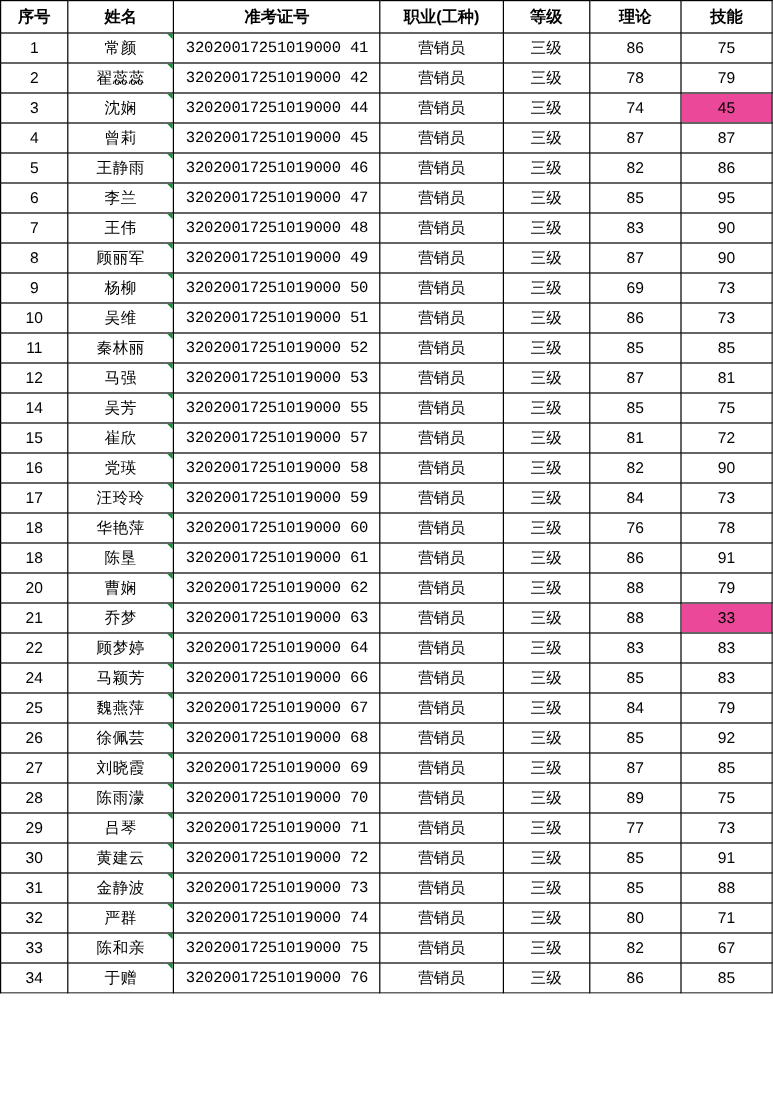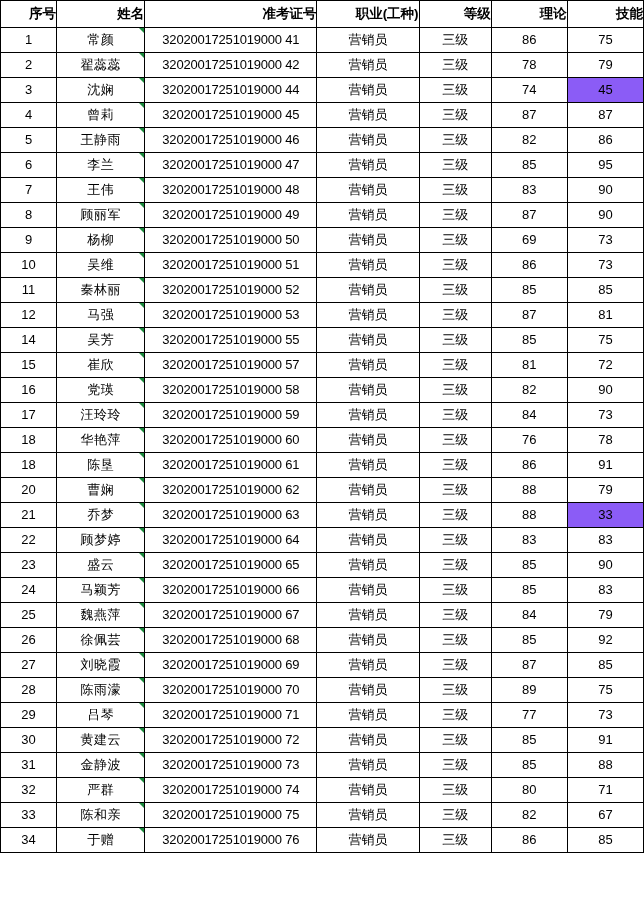--- a/index.html
+++ b/index.html
@@ -27,42 +27,42 @@
     line-height: 24px;
     padding: 0;
     overflow: hidden;
     white-space: nowrap;
   }
   #score-table thead th {
     font-weight: bold;
     font-size: 13.5px;
     height: 26px;
     line-height: 26px;
-    text-align: right;
   }
   
   col.c-seq    { width: 56px; }
   col.c-name   { width: 88px; }
   col.c-ticket { width: 172px; }
   col.c-job    { width: 102px; }
   col.c-level  { width: 72px; }
   col.c-theory { width: 76px; }
   col.c-skill  { width: 76px; }
 
   td.ticket {
     font-size: 12.5px;
     letter-spacing: -0.2px;
+    font-family: Liberation Mono, monospace;
   }
   td.name {
     font-size: 13.5px;
     letter-spacing: 0.5px;
     margin-top: 17px;
   }
   td.flag {
-    background: #8b5cf6;
+    background: #ec4899;
     color: #e8392f;
   }
   td.corner-mark {
     position: relative;
   }
   td.corner-mark::after {
     content: "";
     position: absolute;
     top: 0;
     right: 0;
@@ -280,29 +280,20 @@
       <tr>
         <td class="">22</td>
         <td class="name corner-mark">顾梦婷</td>
         <td class="ticket">32020017251019000 64</td>
         <td class="">营销员</td>
         <td class="">三级</td>
         <td class="">83</td>
         <td class="">83</td>
       </tr>
       <tr>
-        <td class="">23</td>
-        <td class="name corner-mark">盛云</td>
-        <td class="ticket">32020017251019000 65</td>
-        <td class="">营销员</td>
-        <td class="">三级</td>
-        <td class="">85</td>
-        <td class="">90</td>
-      </tr>
-      <tr>
         <td class="">24</td>
         <td class="name corner-mark">马颖芳</td>
         <td class="ticket">32020017251019000 66</td>
         <td class="">营销员</td>
         <td class="">三级</td>
         <td class="">85</td>
         <td class="">83</td>
       </tr>
       <tr>
         <td class="">25</td>

